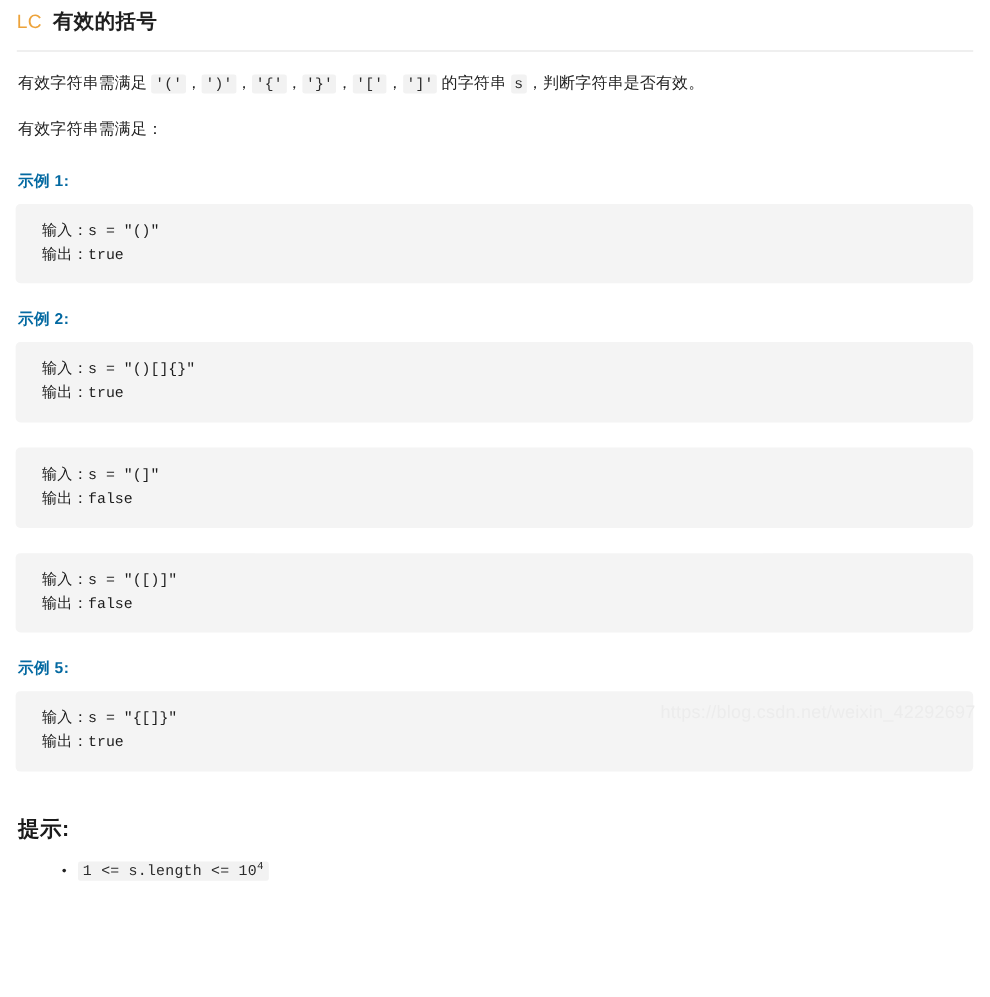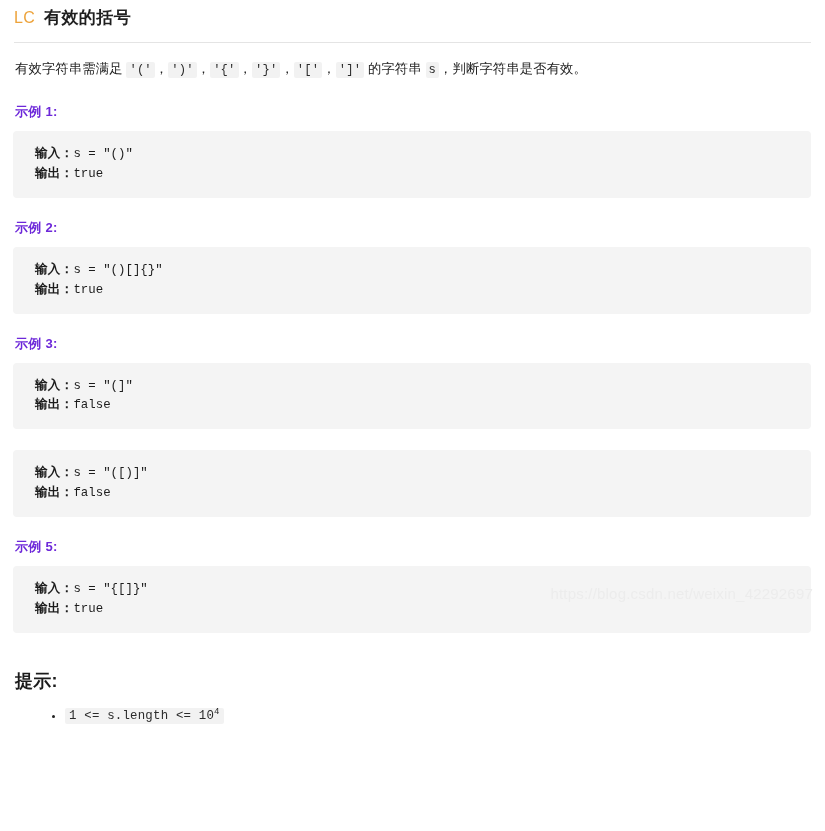--- a/index.html
+++ b/index.html
@@ -91,40 +91,40 @@
     padding-left: 2px;
   }
 
   
   .example-block {
     margin-top: 21px;
   }
   .example-title {
     font-size: 13px;
     font-weight: bold;
-    color: #6d28d9;
+    color: #0369a1;
     margin: 0 0 0 2px;
     letter-spacing: 0.3px;
   }
   .code-card {
     margin-top: 10px;
     background: #f4f4f4;
     border-radius: 4px;
     padding: 13px 0 14px 22px;
     width: 798px;
     box-sizing: border-box;
   }
   .code-line {
     font-size: 12.6px;
     line-height: 1.52;
     white-space: pre;
     color: #1c1c1c;
   }
   .code-label {
-    font-weight: bold;
+    font-weight: normal;
     font-family: "Liberation Sans", sans-serif;
     font-size: 12.6px;
     letter-spacing: 0.2px;
   }
   .code-value {
     font-family: "Liberation Mono", "DejaVu Sans Mono", monospace;
     font-size: 12.4px;
     color: #1c1c1c;
   }
 
@@ -189,41 +189,41 @@
 
   <div class="header">
     <span class="lc-logo">LC</span>
     <span class="page-title">有效的括号</span>
   </div>
   <div class="header-divider"></div>
 
   <div class="prose">
     <p class="desc-para"><span>有效字符串需满足 </span><code class="ic">'('</code><span>，</span><code class="ic">')'</code><span>，</span><code class="ic">'{'</code><span>，</span><code class="ic">'}'</code><span>，</span><code class="ic">'['</code><span>，</span><code class="ic">']'</code><span> 的字符串 </span><code class="ic">s</code><span>，判断字符串是否有效。</span></p>
 
+    <p class="sub-para">有效字符串需满足：</p>
 
   </div>
 
   <div class="example-block">
     <div class="example-title">示例 1:</div>
     <div class="code-card">
       <div class="code-line"><span class="code-label">输入：</span><span class="code-value">s = "()"</span></div>
       <div class="code-line"><span class="code-label">输出：</span><span class="code-value">true</span></div>
     </div>
   </div>
 
   <div class="example-block">
     <div class="example-title">示例 2:</div>
     <div class="code-card">
       <div class="code-line"><span class="code-label">输入：</span><span class="code-value">s = "()[]{}"</span></div>
       <div class="code-line"><span class="code-label">输出：</span><span class="code-value">true</span></div>
     </div>
   </div>
 
   <div class="example-block">
-    <div class="example-title">示例 3:</div>
     <div class="code-card">
       <div class="code-line"><span class="code-label">输入：</span><span class="code-value">s = "(]"</span></div>
       <div class="code-line"><span class="code-label">输出：</span><span class="code-value">false</span></div>
     </div>
   </div>
 
   <div class="example-block">
     <div class="code-card">
       <div class="code-line"><span class="code-label">输入：</span><span class="code-value">s = "([)]"</span></div>
       <div class="code-line"><span class="code-label">输出：</span><span class="code-value">false</span></div>

